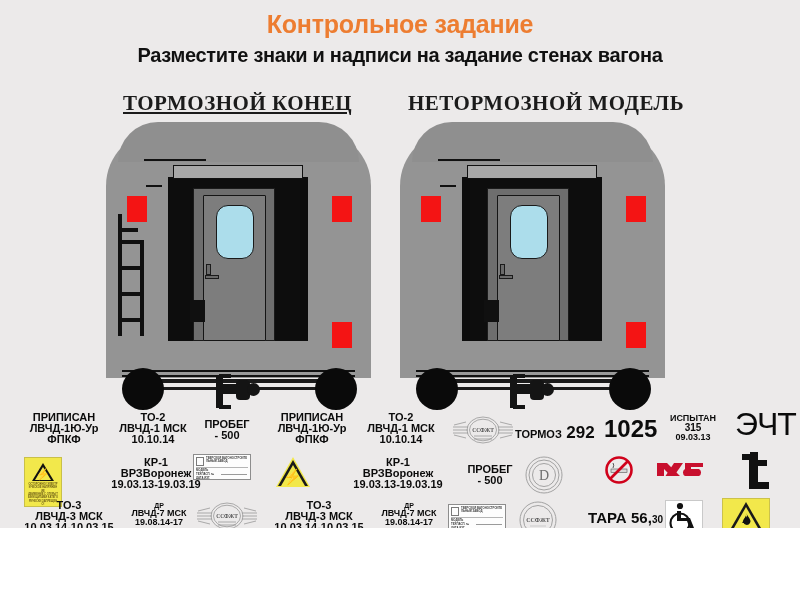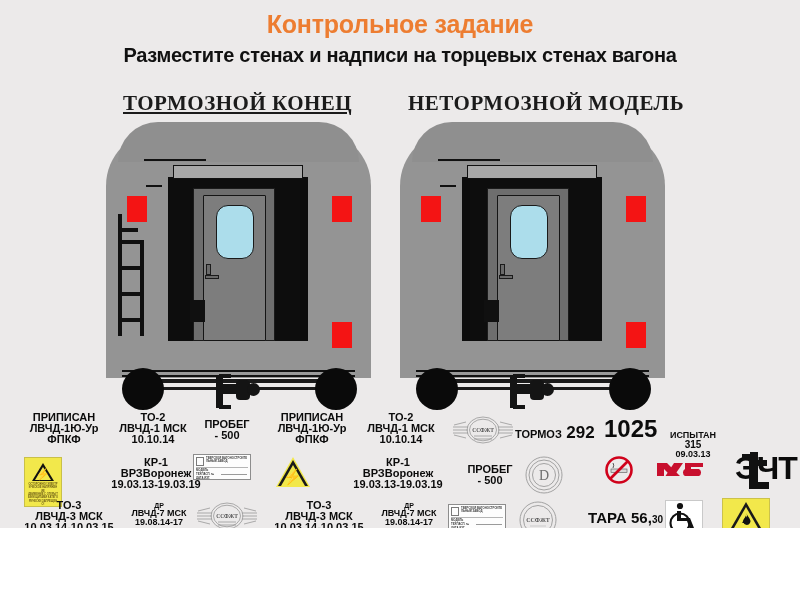--- a/index.html
+++ b/index.html
@@ -308,24 +308,23 @@
     font-weight: bold;
     color: #0b0b0b;
     white-space: nowrap;
   }
   .tara .a { font-size: 15px; }
   .tara .b { font-size: 10px; }
   .tara .c { font-size: 8px; }
   .echt {
     position: absolute;
     font-size: 32px;
-    font-weight: bold;
+    font-weight: normal;
     color: #0b0b0b;
     letter-spacing: -1px;
-    margin-top: 44px;
   }
 
   
   .yellow-label {
     position: absolute;
     width: 38px;
     height: 50px;
     background: #F2E84B;
     border: 1px solid #c9c049;
     box-sizing: border-box;
@@ -523,21 +522,21 @@
     width: 140px;
     height: 42px;
   }
 </style>
 </head>
 <body>
 
 <div id="page">
 
   <div class="title">Контрольное задание</div>
-  <div class="subtitle">Разместите стенах и надписи на торцевых стенах вагона</div>
+  <div class="subtitle">Разместите знаки и надписи на задание стенах вагона</div>
 
   <div class="wagon-header left">ТОРМОЗНОЙ КОНЕЦ</div>
   <div class="wagon-header right">НЕТОРМОЗНОЙ МОДЕЛЬ</div>
 
   <div class="wagon left">
     <div class="body-shell"></div>
     <div class="roof-cap"></div>
     <div class="roof-line"></div>
     <div class="roof-line2"></div>
     <div class="vestibule"></div>
@@ -653,21 +652,21 @@
     </svg>
   </div>
 
   <div class="brake-label" style="left:515px; top:423px;">
     <span class="w">ТОРМОЗ</span>
     <span class="n">292</span>
   </div>
 
   <div class="big-num" style="left:604px; top:415px;">1025</div>
 
-  <div class="sign txt-sign sm" style="left:660px; top:431px; width:66px;">
+  <div class="sign txt-sign sm" style="left:660px; top:414px; width:66px;">
     <span class="l1">ИСПЫТАН</span>
     <span class="l2">315</span>
     <span class="l3">09.03.13</span>
   </div>
 
   <div class="echt" style="left:735px; top:406px;">ЭЧТ</div>
 
   <div class="yellow-label" style="left:24px; top:457px;">
     <div class="tri-in"></div>
     <div class="tri-fill"></div>

